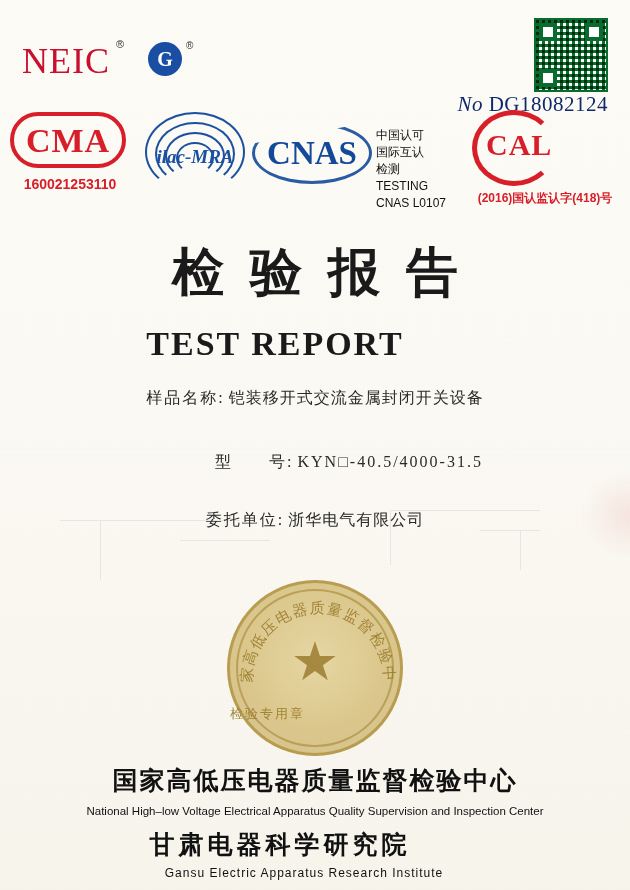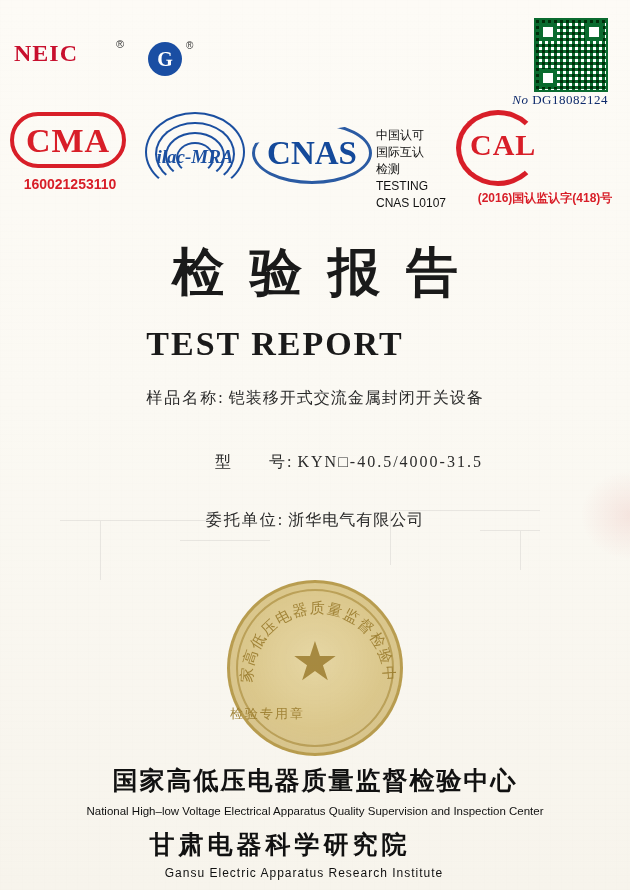--- a/index.html
+++ b/index.html
@@ -49,25 +49,25 @@
   
   .hdr {
     position: absolute;
     top: 14px;
     left: 0;
     width: 630px;
     height: 80px;
   }
   .neic {
     position: absolute;
-    left: 14px;
+    left: 22px;
     top: 26px;
     font-family: "Liberation Serif", serif;
-    font-weight: bold;
-    font-size: 24px;
+    font-weight: normal;
+    font-size: 36px;
     letter-spacing: 1px;
     color: #c8102e;
   }
   .neic-r {
     position: absolute;
     left: 116px;
     top: 24px;
     font-size: 11px;
     color: #333;
   }
@@ -115,21 +115,21 @@
     box-sizing: border-box;
   }
   .qr .sq.tl { left: 3px; top: 3px; }
   .qr .sq.tr { right: 3px; top: 3px; }
   .qr .sq.bl { left: 3px; bottom: 3px; }
   .repno {
     position: absolute;
     right: 22px;
     top: 78px;
     font-family: "Liberation Serif", serif;
-    font-size: 13px;
+    font-size: 21px;
     color: #0e2a6b;
     letter-spacing: 0.5px;
   }
   .repno .lbl { font-style: italic; }
 
   
   .logos {
     position: absolute;
     top: 104px;
     left: 0;
@@ -228,21 +228,21 @@
     width: 96px;
     font-size: 12px;
     line-height: 17px;
     color: #111;
     font-weight: normal;
     font-family: "Liberation Sans", sans-serif;
   }
   
   .cal {
     position: absolute;
-    left: 456px;
+    left: 472px;
     top: 6px;
     width: 96px;
     height: 78px;
   }
   .cal-ring {
     position: absolute;
     left: 0; top: 0;
     width: 84px; height: 76px;
     border: 5px solid #d81e28;
     border-radius: 50%;

